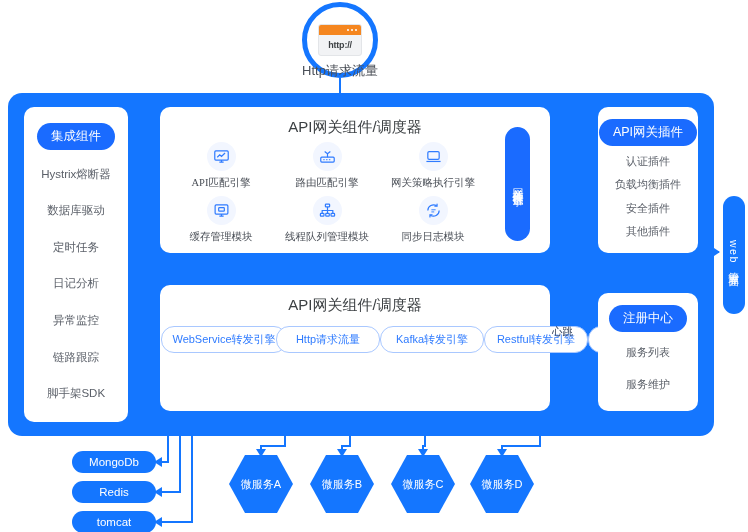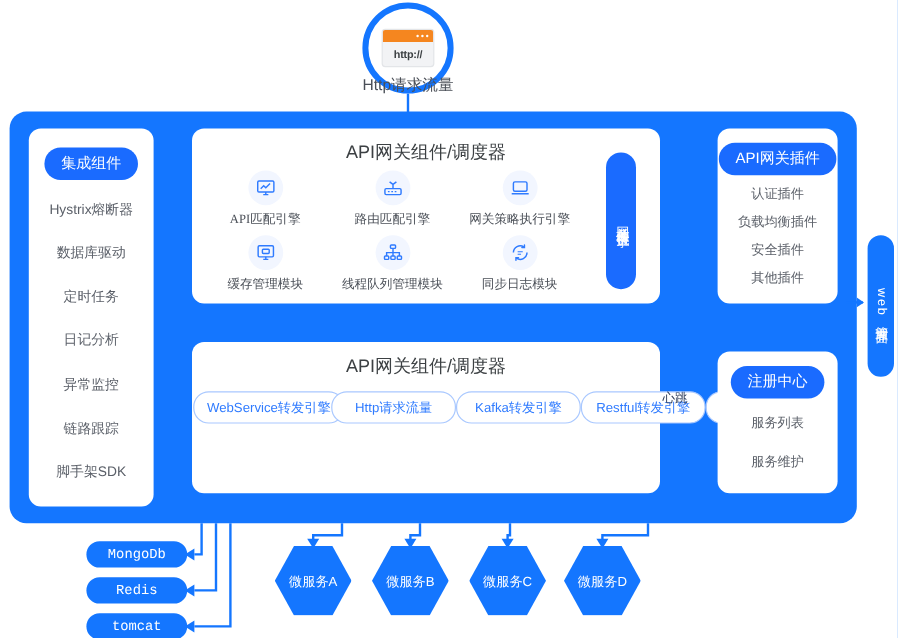--- a/index.html
+++ b/index.html
@@ -111,21 +111,21 @@
   #web-arrow::after{ content:""; position:absolute; right:-1px; top:-3px;
     border-left:6px solid #1476ff; border-top:4px solid transparent; border-bottom:4px solid transparent; }
 
   
   #wires{ position:absolute; left:0; top:0; width:748px; height:532px; pointer-events:none; }
 
   
   .store-pill{
     position:absolute; background:#1476ff; color:#ffffff; border-radius:13px;
     font-size:11.5px; height:22px; width:84px;
-    display:flex; align-items:center; justify-content:center;font-family:Liberation Mono, monospace;
+    display:flex; align-items:center; justify-content:center;
   }
   #store-mongodb{ left:72px; top:451px; }
   #store-redis{ left:72px; top:481px; }
   #store-tomcat{ left:72px; top:511px; }
 
   
   .hex{
     position:absolute; width:64px; height:58px; background:#1476ff; color:#fff;
     display:flex; align-items:center; justify-content:center;
     font-size:11px;

